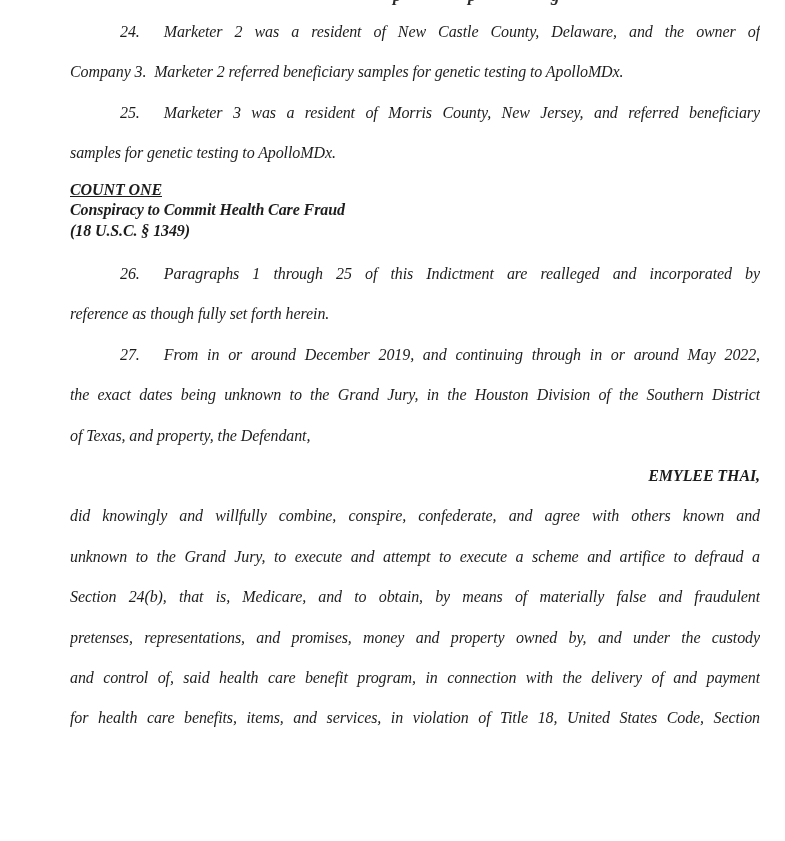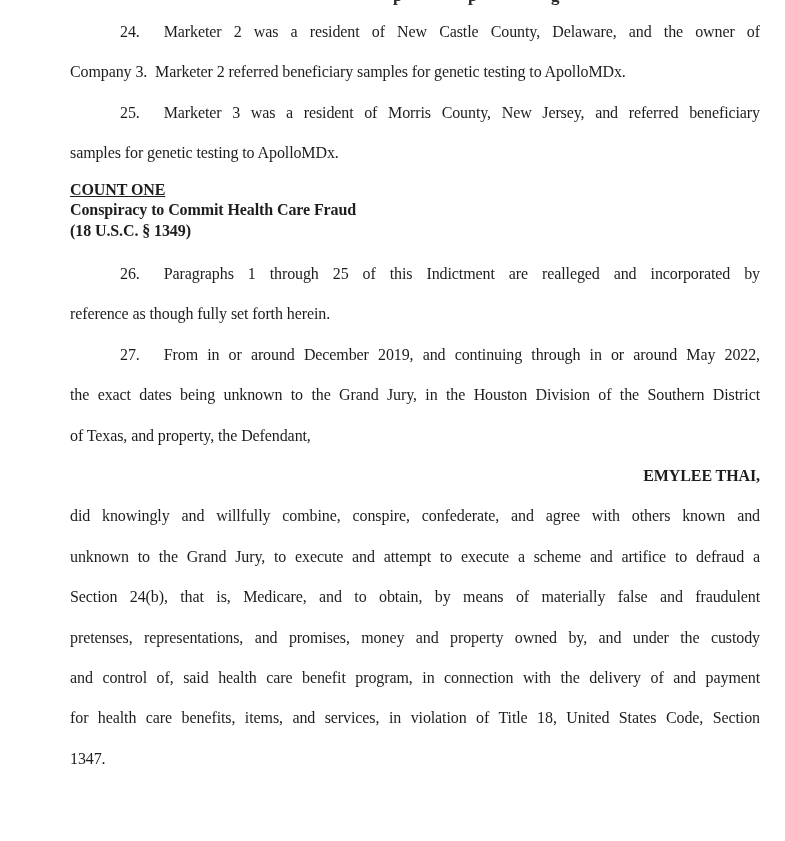--- a/index.html
+++ b/index.html
@@ -10,20 +10,21 @@
   .page {
     position: relative;
     width: 785px;
     height: 841px;
     background: #ffffff;
     overflow: hidden;
     font-family: "Liberation Serif", "DejaVu Serif", serif;
     font-size: 16px;
     color: #1d1d1d;
     letter-spacing: -0.1px;
+    font-style: italic;
   }
   
   .clip-strip {
     position: absolute;
     top: 0; left: 0;
     width: 100%;
     height: 7px;
     overflow: hidden;
   }
   .frag {
@@ -111,16 +112,15 @@
     <div class="line"><span>of Texas, and property, the Defendant,</span></div>
 
     <div class="line center-bold">EMYLEE THAI,</div>
 
     <div class="line jline"><span>did knowingly and willfully combine, conspire, confederate, and agree with others known and</span></div>
     <div class="line jline"><span>unknown to the Grand Jury, to execute and attempt to execute a scheme and artifice to defraud a</span></div>
     <div class="line jline"><span>Section 24(b), that is, Medicare, and to obtain, by means of materially false and fraudulent</span></div>
     <div class="line jline"><span>pretenses, representations, and promises, money and property owned by, and under the custody</span></div>
     <div class="line jline"><span>and control of, said health care benefit program, in connection with the delivery of and payment</span></div>
     <div class="line jline"><span>for health care benefits, items, and services, in violation of Title 18, United States Code, Section</span></div>
-    <div class="line"><span>1347.</span></div>
 
   </div>
 </div>
 
 </body></html>

